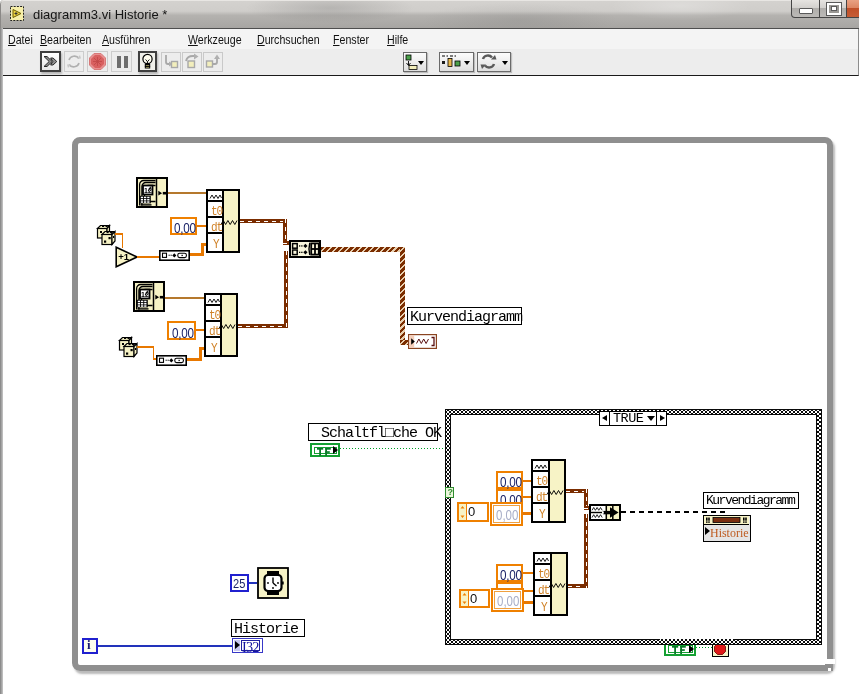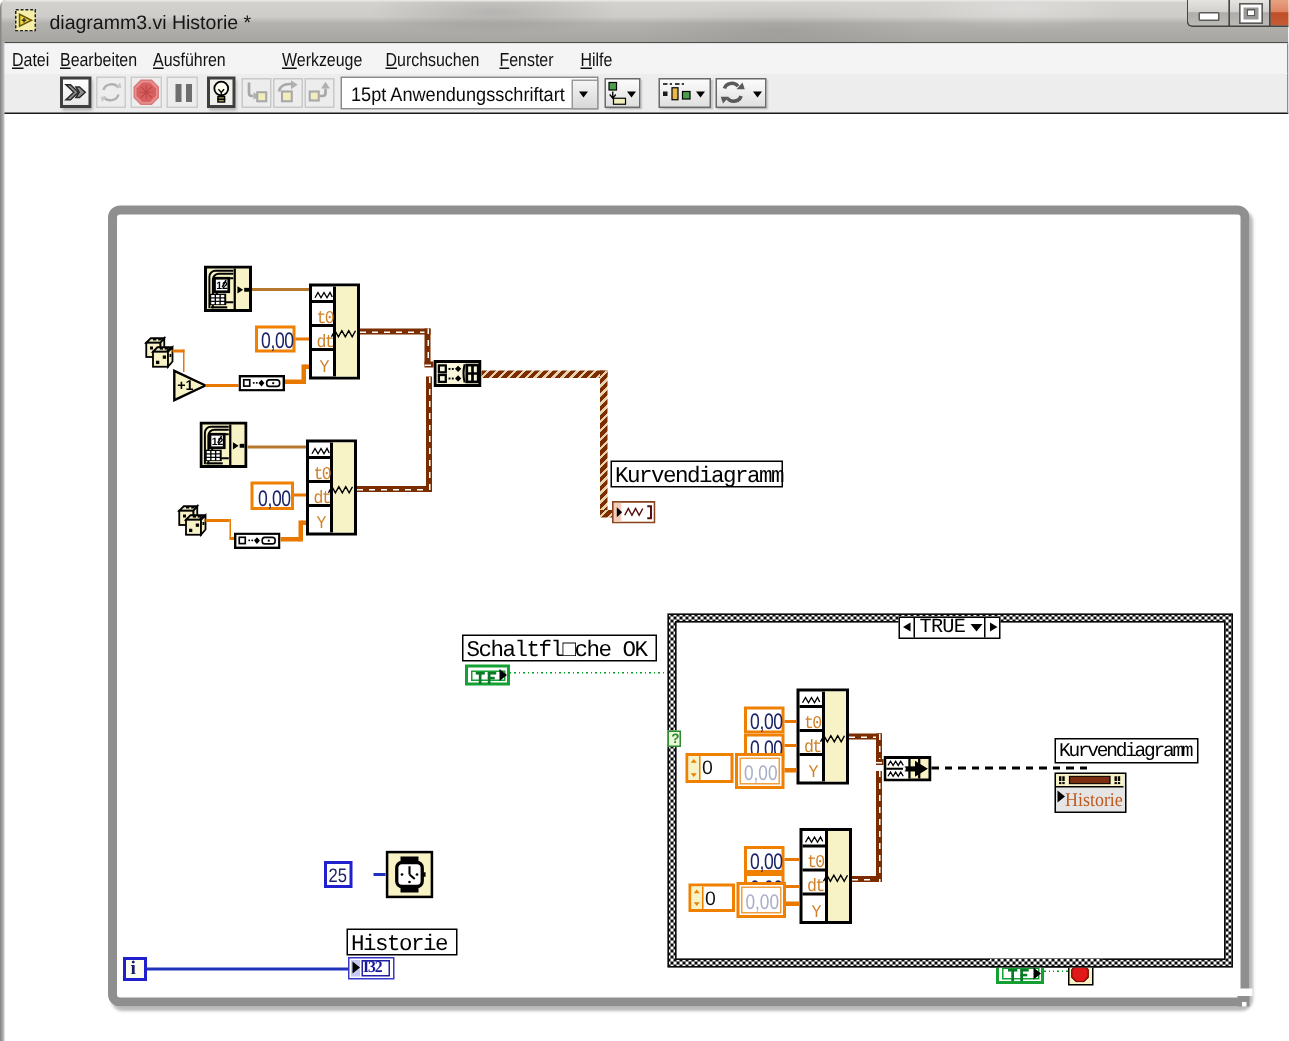--- a/index.html
+++ b/index.html
@@ -202,26 +202,20 @@
       </svg>
   </div>
   <div class="tbtn" style="left:202px;top:3px;width:20px;height:20px;border:1px solid #c9c9c9;">
     <svg width="18" height="18" viewBox="0 0 18 18">
         <rect x="2.5" y="8" width="6" height="6" fill="#f2eebc" stroke="#a8a8a8" stroke-width="1.4"></rect>
         <path d="M9,11 h2 q2,0 2,-2 v-3" fill="none" stroke="#a8a8a8" stroke-width="1.8"></path>
         <path d="M10,6 l3,-4.5 l3,4.5 z" fill="#b0b0b0"></path>
       </svg>
   </div>
 
-  <div class="tbtn" style="left:226px;top:2px;width:172px;height:22px;background:#fff;border:1px solid #8a8a8a;">
-    <div class="abs" style="left:6px;top:3px;font-size:13px;color:#0a0a0a;white-space:pre;transform:scaleX(0.93);transform-origin:0 50%;">15pt Anwendungsschriftart</div>
-    <div class="abs" style="left:153px;top:1px;width:16px;height:18px;background:linear-gradient(#f4f4f4,#d8d8d8);border:1px solid #9a9a9a;">
-      <div class="abs" style="left:4px;top:7px;width:0;height:0;border-top:4px solid #000;border-left:3.5px solid transparent;border-right:3.5px solid transparent;"></div>
-    </div>
-  </div>
 
   <div class="tbtn" style="left:402px;top:3px;width:24px;height:20px;border:1px solid #6a6a6a;background:linear-gradient(#fcfcfc,#dfdfdf);box-shadow:1px 1px 1px rgba(0,0,0,0.2);">
     <svg width="14" height="18" viewBox="0 0 14 18">
         <rect x="2" y="2" width="5" height="5" fill="#4aa04a" stroke="#000" stroke-width="0.8"></rect>
         <path d="M4.5,8 v4 m-2,-2 l2,2.5 l2,-2.5" stroke="#000" stroke-width="0.9" fill="none"></path>
         <rect x="5" y="12.5" width="8" height="4" fill="#f2eebc" stroke="#000" stroke-width="0.8"></rect>
       </svg>
     <div class="abs" style="right:2px;top:8px;width:0;height:0;border-top:4px solid #000;border-left:3.5px solid transparent;border-right:3.5px solid transparent;"></div>
   </div>
 
@@ -380,21 +374,21 @@
 <div class="lbl" style="left:407px;top:307px;width:115px;height:18px;padding:1px 0 0 2px;">Kurvendiagramm</div>
 
 <svg class="abs" style="left:408px;top:334px;" width="29" height="15" viewBox="0 0 29 15">
   <rect x="0.6" y="0.6" width="27.8" height="13.8" fill="#fff" stroke="#8a4420" stroke-width="1.2"></rect>
   <rect x="1.2" y="1.2" width="5" height="12.6" fill="#f3cdb9"></rect>
   <path d="M3.2,4.2 l3.6,3.3 l-3.6,3.3 z" fill="#000"></path>
   <path d="M8.5,9.5 l2.4,-4.5 l2.4,4.5 l2.4,-4.5 l2.4,4.5 l2.4,-4.5" fill="none" stroke="#5a1010" stroke-width="1"></path>
   <path d="M23.5,3.5 h2.5 v8 h-2.5" fill="none" stroke="#5a1010" stroke-width="1.3"></path>
 </svg>
 
-<div class="lbl" style="left:308px;top:423px;width:130px;height:18px;padding:1px 0 0 2px;">Schaltfl□che OK</div>
+<div class="lbl" style="left:308px;top:423px;width:130px;height:18px;padding:1px 0 0 12px;">Schaltfl□che OK</div>
 <div class="tf" style="left:310px;top:443px;width:30px;height:14px;">
   <div class="in"></div>
   <svg class="abs" style="left:5px;top:2.5px;" width="15" height="8" viewBox="0 0 15 8">
       <g fill="#0a7a28">
         <rect x="0" y="0" width="6.2" height="1.7"></rect>
         <rect x="2.2" y="0" width="1.8" height="8"></rect>
         <rect x="8.2" y="0" width="1.8" height="8"></rect>
         <rect x="8.2" y="0" width="5.6" height="1.7"></rect>
         <rect x="8.2" y="3.2" width="4.6" height="1.7"></rect>
       </g>
@@ -404,27 +398,27 @@
 <div class="wgreen" style="left:340px;top:448px;width:105px;"></div>
 
 <div class="abs" style="left:82px;top:638px;width:16px;height:16px;border:2.5px solid #2020cf;background:#fdfdee;box-sizing:border-box;">
   <div class="abs" style="left:3px;top:-3px;font-family:'Liberation Serif',serif;font-weight:bold;font-size:13px;color:#1a1a6e;">i</div>
 </div>
 <div class="wblue" style="left:98px;top:645px;width:134px;height:2px;"></div>
 
 <div class="abs" style="left:232px;top:638px;width:31px;height:15px;border:1px solid #3838c8;background:#fff;box-sizing:border-box;">
   <div class="abs" style="left:1px;top:1px;width:6px;height:11px;background:#c8c8f0;"></div>
   <div class="abs" style="left:2px;top:2px;width:0;height:0;border-left:5px solid #000;border-top:4.5px solid transparent;border-bottom:4.5px solid transparent;"></div>
-  <div class="abs" style="left:8px;top:1px;width:19px;height:11px;border:1.5px solid #2020a0;box-sizing:border-box;color:#1515a0;font-weight:bold;font-size:11px;font-family:'Liberation Serif',serif;">
+  <div class="abs" style="left:8px;top:1px;width:19px;height:11px;border:1.5px solid #2020a0;box-sizing:border-box;color:#1515a0;font-weight:normal;font-size:15px;font-family:'Liberation Serif',serif;">
       <span style="display:block;margin:-2px 0 0 0px;letter-spacing:-0.8px;transform:scaleX(0.95);transform-origin:0 50%;">I32</span>
     </div>
 </div>
 <div class="lbl" style="left:231px;top:619px;width:74px;height:18px;padding:1px 0 0 2px;">Historie</div>
 
-<div class="abs" style="left:216px;top:574px;width:19px;height:18px;border:2px solid #2020cf;background:#fff;box-sizing:border-box;color:#1c2468;font-size:13px;">
+<div class="abs" style="left:230px;top:574px;width:19px;height:18px;border:2px solid #2020cf;background:#fff;box-sizing:border-box;color:#1c2468;font-size:13px;">
     <span style="display:block;margin:0 0 0 1px;transform:scaleX(0.85);transform-origin:0 50%;">25</span>
   </div>
 <div class="wblue" style="left:249px;top:582px;width:8px;height:2px;"></div>
 <svg class="abs" style="left:257px;top:567px;" width="32" height="32" viewBox="0 0 32 32">
   <rect x="1" y="1" width="30" height="30" fill="#f7f3c6" stroke="#000" stroke-width="1.8"></rect>
   <rect x="10" y="4" width="12" height="6" fill="#000"></rect>
   <rect x="10" y="22" width="12" height="6" fill="#000"></rect>
   <rect x="7.5" y="8" width="17" height="16" rx="3.5" fill="#fff" stroke="#000" stroke-width="2.2"></rect>
   <rect x="24.5" y="14.5" width="2.2" height="3" fill="#000"></rect>
   <line x1="16" y1="16" x2="16" y2="10.5" stroke="#000" stroke-width="1.4"></line>

